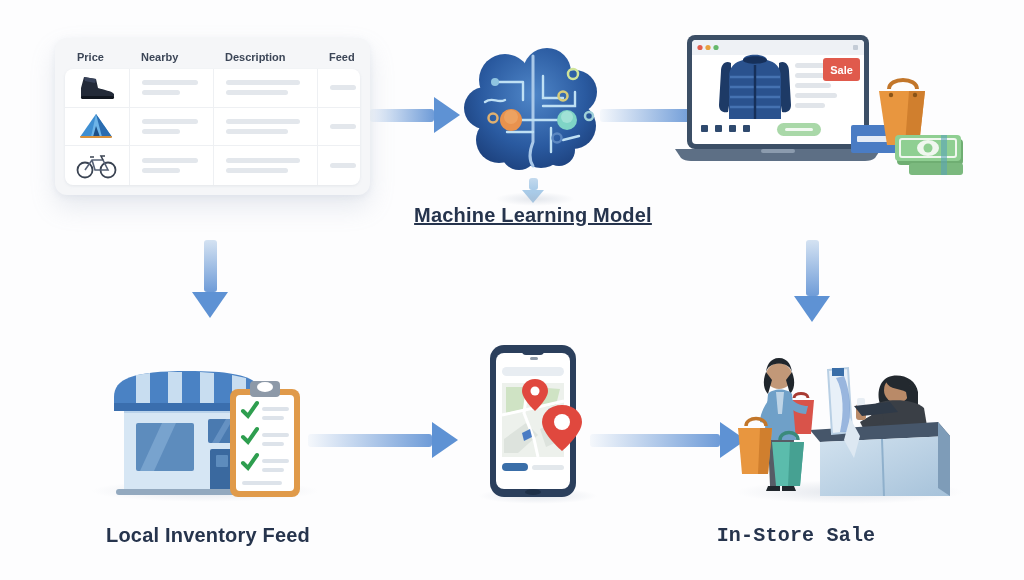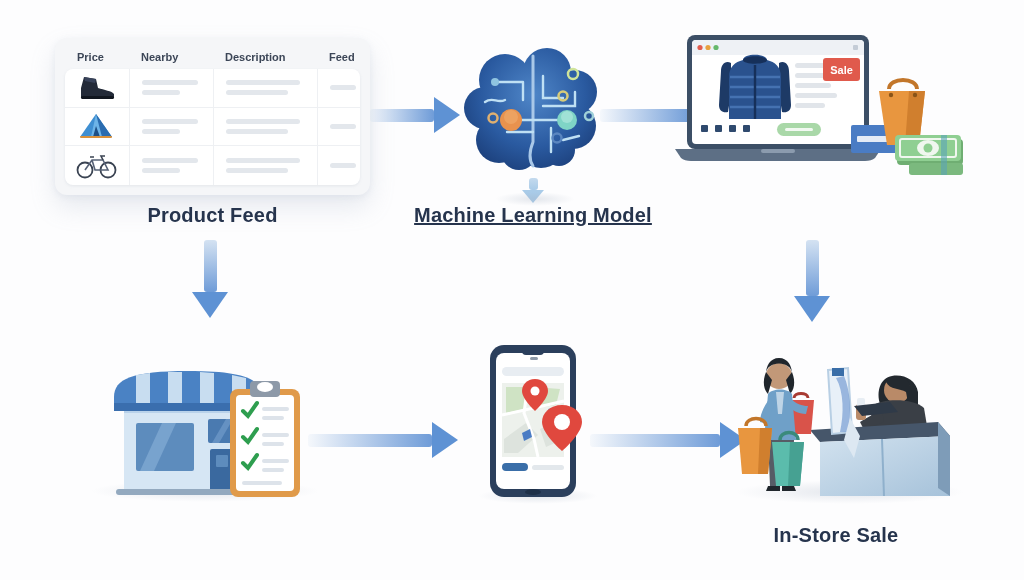--- a/index.html
+++ b/index.html
@@ -137,21 +137,20 @@
         <div class="pf-cell">
             <div class="bar" style="width:74px"></div>
             <div class="bar" style="width:62px"></div>
           </div>
         <div class="pf-cell">
             <div class="bar" style="width:26px"></div>
           </div>
       </div>
     </div>
   </div>
-  <div class="node-label" style="left:85px; top:204px; width:255px;">Product Feed</div>
 
   <div class="harrow" style="left:370px; top:97px;">
     <div class="shaft" style="width:64px"></div>
       <div class="head"></div>
   </div>
 
   <div class="illus" style="left:455px; top:40px;">
     <svg width="156" height="160" viewBox="0 0 156 160">
       <defs>
         <radialGradient id="brainGrad" cx="78" cy="55" r="95" gradientUnits="userSpaceOnUse">
@@ -341,20 +340,21 @@
           <rect x="170" y="71" width="22" height="4" rx="2"></rect>
           <rect x="170" y="88" width="27" height="4" rx="2"></rect>
           <rect x="170" y="97" width="22" height="4" rx="2"></rect>
           <rect x="170" y="114" width="27" height="4" rx="2"></rect>
           <rect x="170" y="123" width="22" height="4" rx="2"></rect>
           <rect x="150" y="136" width="40" height="4" rx="2"></rect>
         </g>
       </g>
     </svg>
   </div>
+  <div class="node-label" style="left:78px; top:524px; width:260px;">Local Inventory Feed</div>
 
   <div class="harrow" style="left:308px; top:422px;">
     <div class="shaft" style="width:124px"></div>
       <div class="head"></div>
   </div>
 
   <div class="gshadow" style="left:478px; top:488px; width:120px; height:16px;"></div>
   <div class="illus" style="left:478px; top:343px;">
     <svg width="110" height="160" viewBox="0 0 110 160">
       <rect x="12" y="2" width="86" height="152" rx="14" fill="#2b3f5c"></rect>
@@ -459,15 +459,15 @@
         <path d="M28 80 L40 80 L36 126 L26 126 Z" fill="#d07f2e"></path>
       </g>
 
       <g>
         <path d="M48 92 C48 82 66 82 66 92" fill="none" stroke="#3a8a7c" stroke-width="3.5"></path>
         <path d="M40 94 L72 94 L68 138 L44 138 Z" fill="#5bbcac"></path>
         <path d="M58 94 L72 94 L68 138 L56 138 Z" fill="#46a192"></path>
       </g>
     </svg>
   </div>
-  <div class="node-label" style="left:736px; top:524px; width:200px;">In-Store Sale</div>
+  <div class="node-label" style="left:696px; top:524px; width:200px;font-family:Liberation Mono, monospace;">In-Store Sale</div>
 
 </div>
 
 </body></html>

